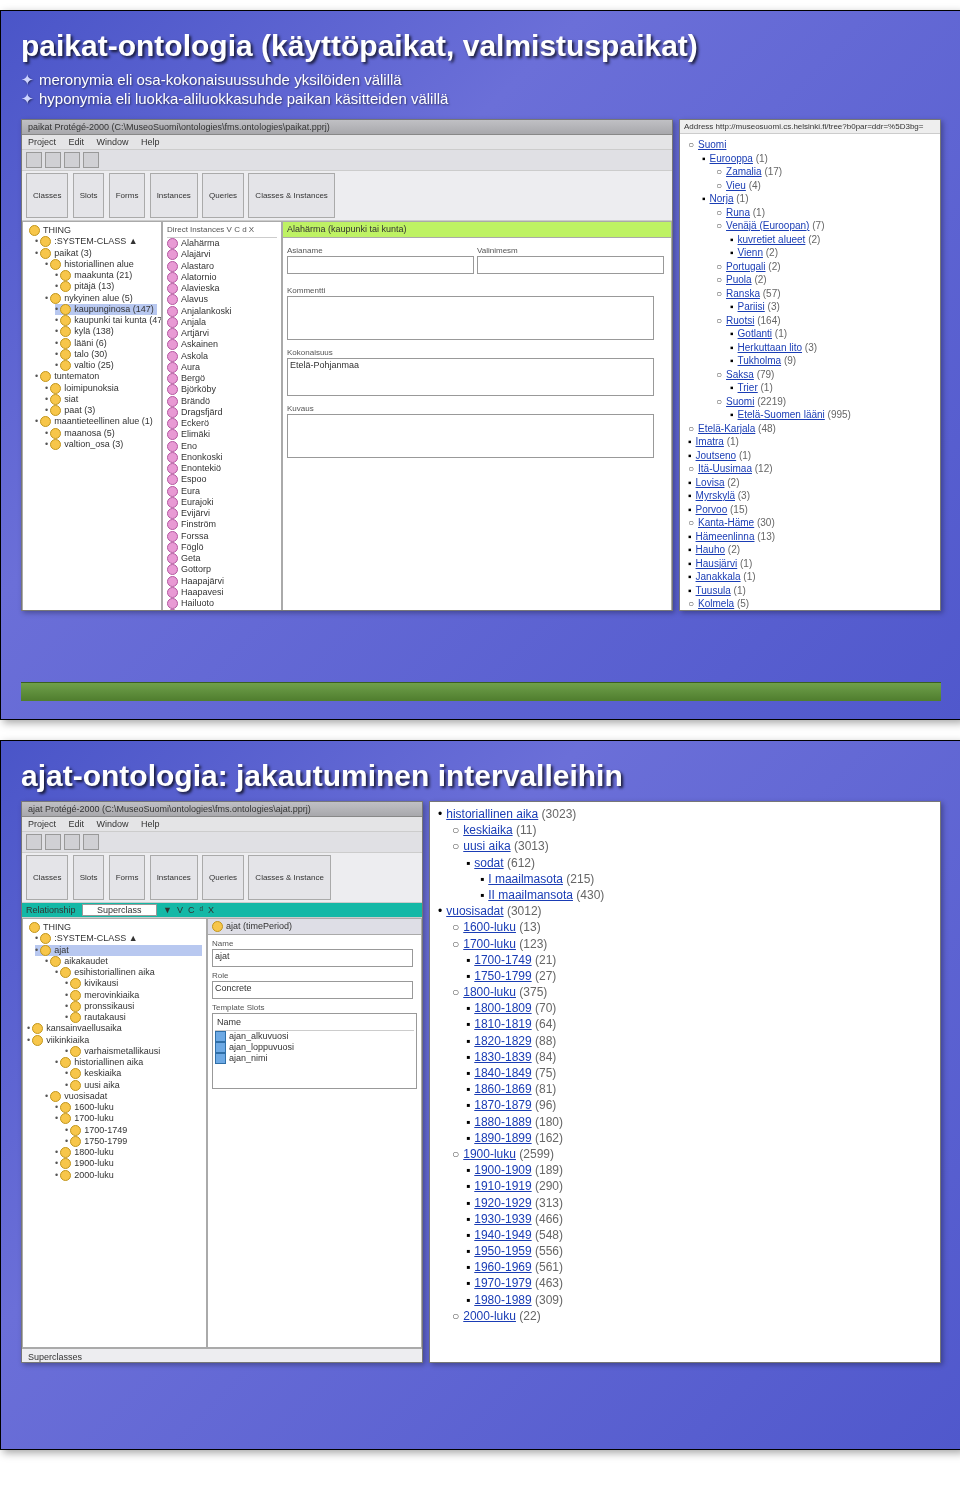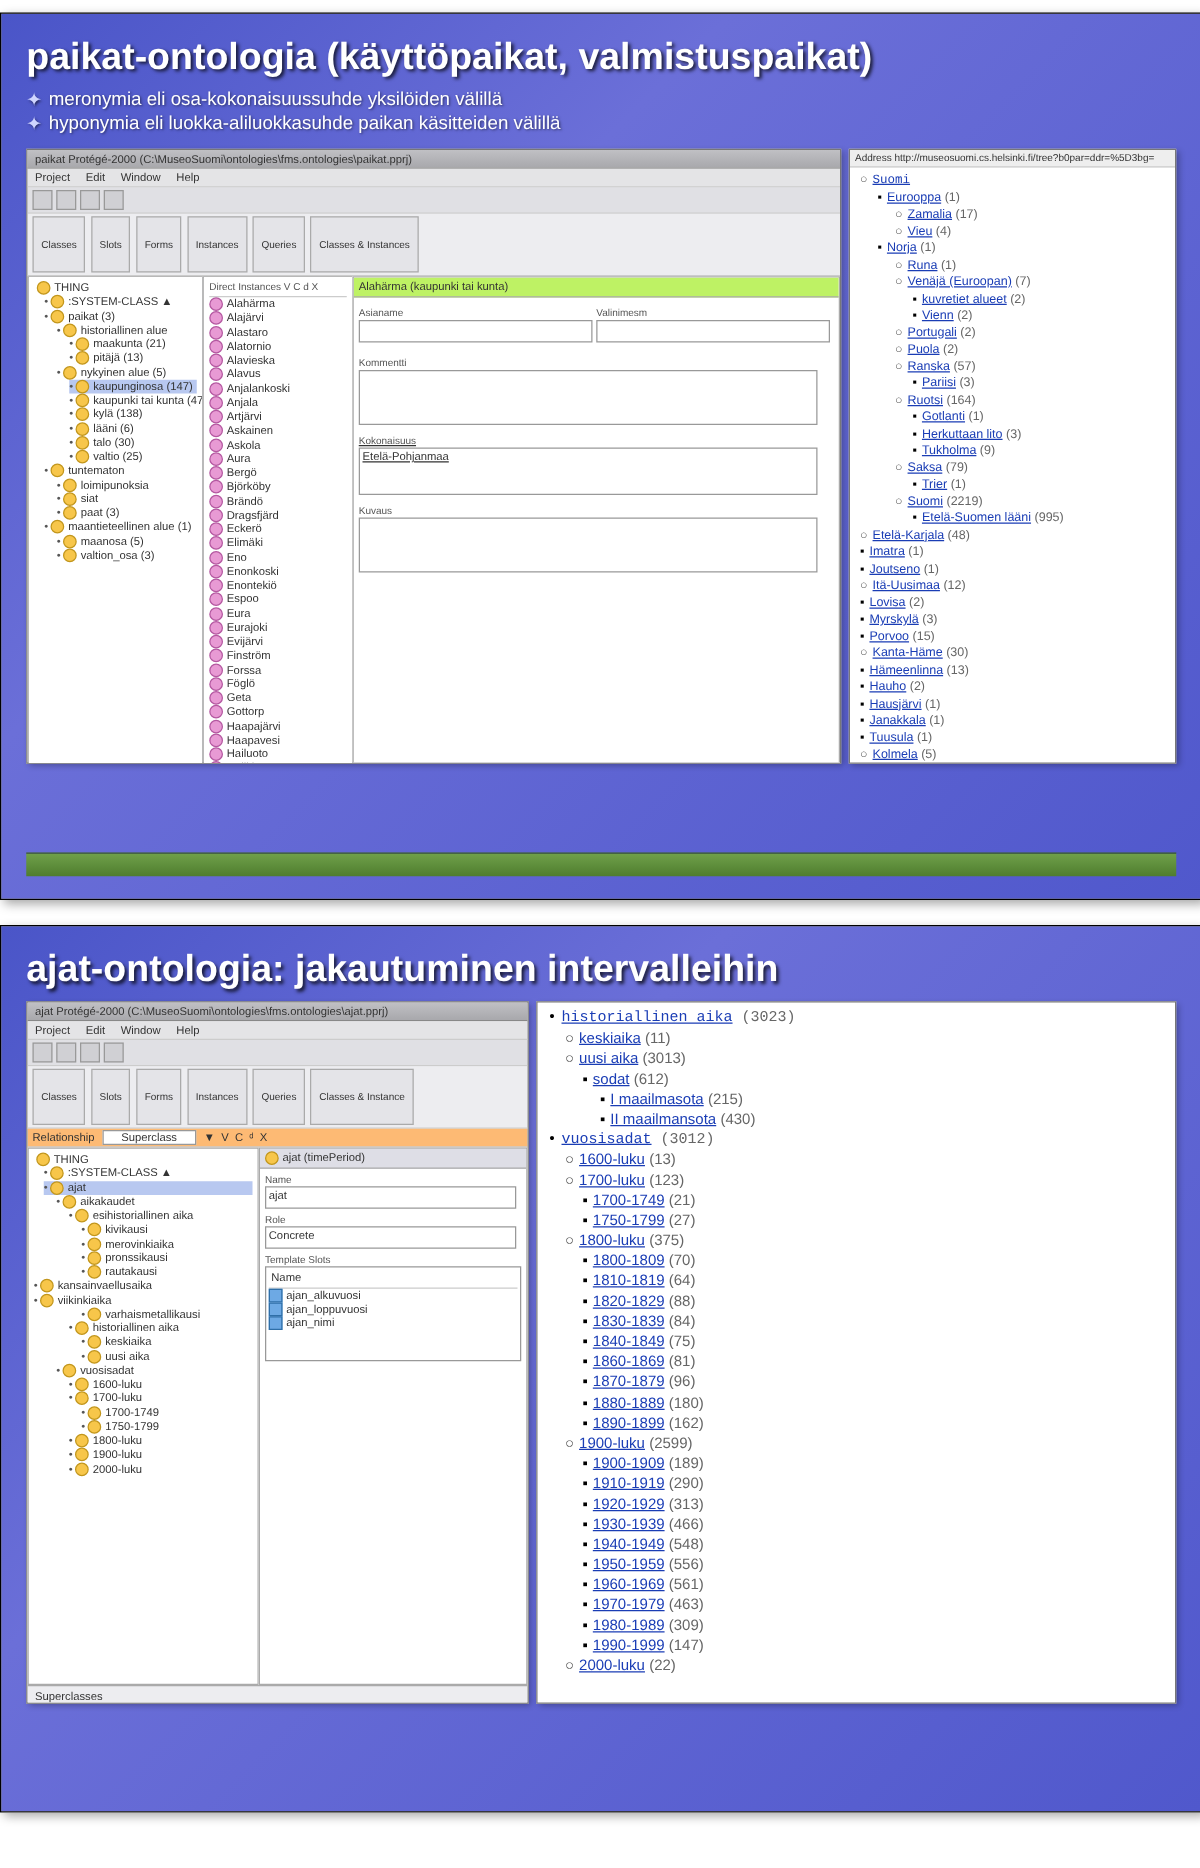--- a/index.html
+++ b/index.html
@@ -111,21 +111,21 @@
   .tree-item.lvl3 { margin-left:28px; }
   .tree-item.lvl4 { margin-left:38px; }
   .ci { display:inline-block; width:9px; height:9px; border-radius:50%; background:#f7c64a; border:1px solid #c2961c; margin-right:3px; vertical-align:middle; }
   .ti { color:#555; margin-right:2px; }
   .hl { background:#b8c8f0; }
   .field-label { font-size:8px; color:#555; margin-top:4px; }
   .field-box { border:1px solid #999; background:#fff; height:14px; width:95%; font-size:9px; padding:1px 2px; }
   .slotbox { border:1px solid #999; background:#fff; height:70px; font-size:9px; padding:2px; }
   .shot.narrow .addr { background:#eee; border-bottom:1px solid #ccc; padding:2px 4px; font-size:8px; }
   .hierlist { padding:4px 8px; font-size:10px; line-height:1.35; }
-  .hierlist .lv0 { margin-left:0;font-family:Liberation Mono, monospace; }
+  .hierlist .lv0 { margin-left:0; }
   .hierlist .lv1 { margin-left:14px; }
   .hierlist .lv2 { margin-left:28px; }
   .hierlist .lv3 { margin-left:42px; }
   .hierlist a { color:#1a3db5; text-decoration:underline; cursor:pointer; }
   .hierlist .cnt { color:#666; }
   .hierlist .bullet { color:#000; margin-right:4px; }
   .hierlist .circle { color:#555; margin-right:4px; }
   .taskbar {
     position:absolute; bottom:18px; left:20px; right:20px;
     height:18px; background:linear-gradient(#6fa04a,#4f7d2e);
@@ -248,21 +248,21 @@
               <div class="field-label">Valinimesm</div>
               <div class="field-box"></div>
             </div>
           </div>
           <div style="display:flex;gap:10px;margin-top:8px;">
             <div style="flex:1">
               <div class="field-label">Kommentti</div>
               <div class="field-box" style="height:40px;"></div>
             </div>
           </div>
-          <div style="margin-top:8px;text-decoration:underline;">
+          <div style="margin-top:8px;">
             <div class="field-label">Kokonaisuus</div>
             <div class="field-box" style="height:34px;">
               <span>Etelä-Pohjanmaa</span>
             </div>
           </div>
           <div style="margin-top:8px;">
             <div class="field-label">Kuvaus</div>
             <div class="field-box" style="height:40px;"></div>
           </div>
         </div>
@@ -333,21 +333,21 @@
         <div class="btn"></div>
       </div>
       <div class="tabs">
         <span>Classes</span>
         <span>Slots</span>
         <span>Forms</span>
         <span>Instances</span>
         <span>Queries</span>
         <span>Classes &amp; Instance</span>
       </div>
-      <div style="padding:2px 4px;font-size:9px;background:#fdba74;border-bottom:1px solid #ccc;">
+      <div style="padding:2px 4px;font-size:9px;background:#14b8a6;border-bottom:1px solid #ccc;">
         <span>Relationship</span>
         <span style="border:1px solid #999;background:#fff;padding:0 14px;margin:0 4px;">Superclass</span>
         ▼&nbsp;&nbsp;V&nbsp;&nbsp;C&nbsp;&nbsp;ᵈ&nbsp;&nbsp;X
       </div>
       <div style="display:flex;height:430px;">
         <div class="tree-panel" style="width:175px" id="s2-tree">
             <div class="tree-item lvl0"><span class="ti"></span><span class="ci"></span>THING</div>
             <div class="tree-item lvl1"><span class="ti">•</span><span class="ci"></span>:SYSTEM-CLASS ▲</div>
             <div class="tree-item lvl1 hl"><span class="ti">•</span><span class="ci"></span>ajat</div>
             <div class="tree-item lvl2"><span class="ti">•</span><span class="ci"></span>aikakaudet</div>
@@ -426,20 +426,19 @@
           <div class="lv1"><span class="circle">○</span><a>1900-luku</a> <span class="cnt">(2599)</span></div>
           <div class="lv2"><span class="bullet">▪</span><a>1900-1909</a> <span class="cnt">(189)</span></div>
           <div class="lv2"><span class="bullet">▪</span><a>1910-1919</a> <span class="cnt">(290)</span></div>
           <div class="lv2"><span class="bullet">▪</span><a>1920-1929</a> <span class="cnt">(313)</span></div>
           <div class="lv2"><span class="bullet">▪</span><a>1930-1939</a> <span class="cnt">(466)</span></div>
           <div class="lv2"><span class="bullet">▪</span><a>1940-1949</a> <span class="cnt">(548)</span></div>
           <div class="lv2"><span class="bullet">▪</span><a>1950-1959</a> <span class="cnt">(556)</span></div>
           <div class="lv2"><span class="bullet">▪</span><a>1960-1969</a> <span class="cnt">(561)</span></div>
           <div class="lv2"><span class="bullet">▪</span><a>1970-1979</a> <span class="cnt">(463)</span></div>
           <div class="lv2"><span class="bullet">▪</span><a>1980-1989</a> <span class="cnt">(309)</span></div>
-          <div class="lv2"><span class="bullet">▪</span><a>1990-1999</a> <span class="cnt">(147)</span></div>
           <div class="lv1"><span class="circle">○</span><a>2000-luku</a> <span class="cnt">(22)</span></div>
         </div>
     </div>
   </div>
 </div>
 
 <div class="page-num">9</div>
 
 </body></html>

